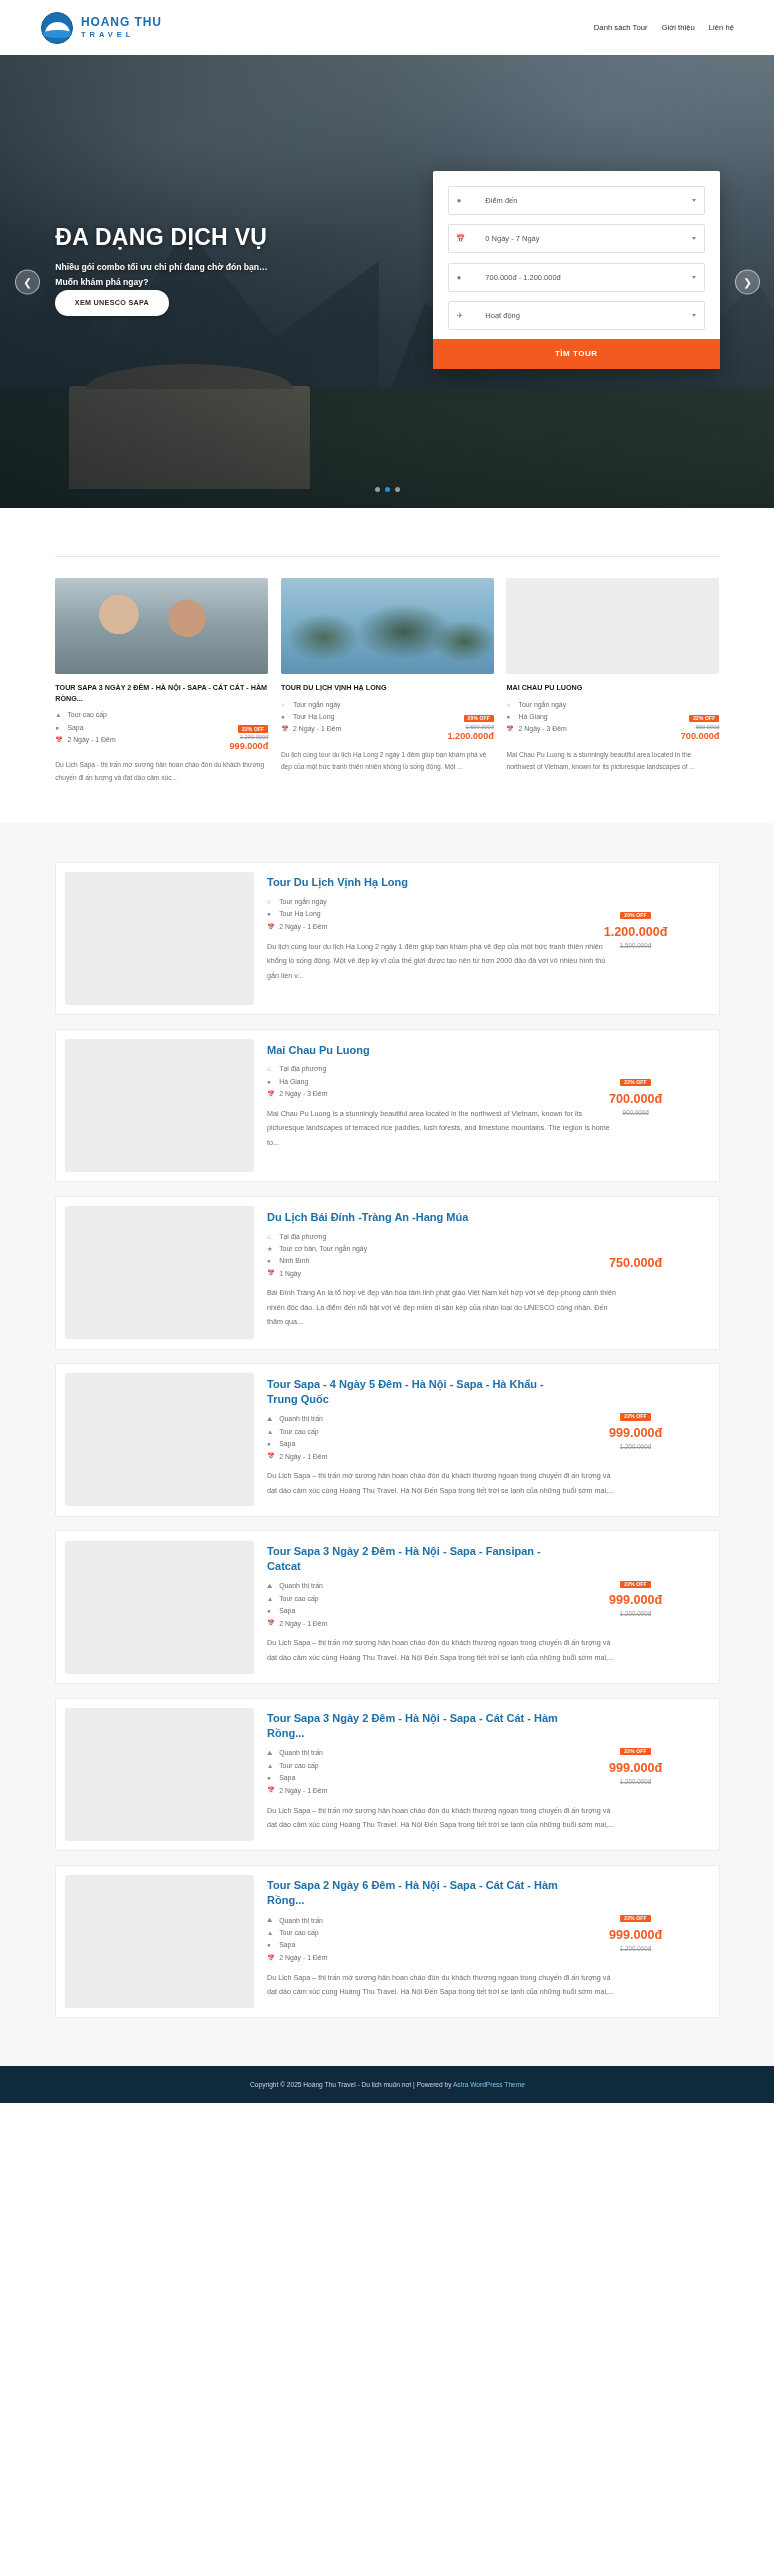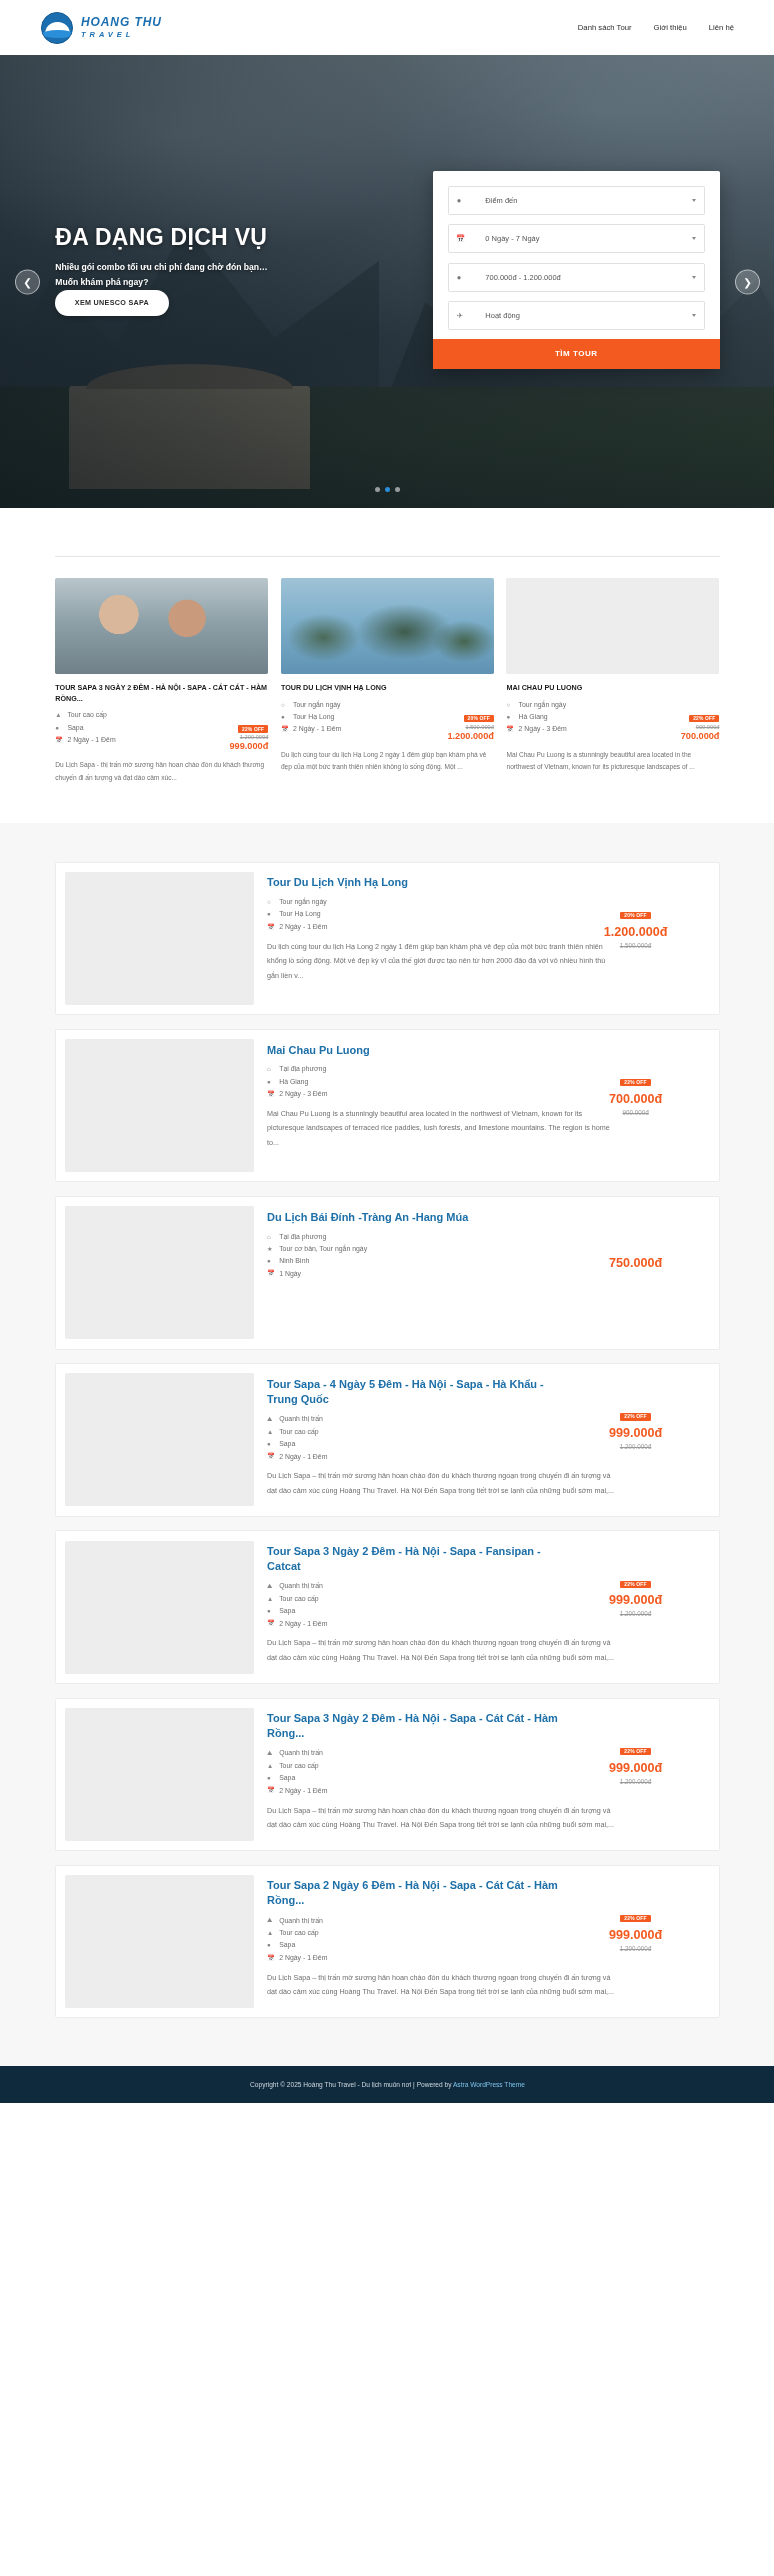--- a/index.html
+++ b/index.html
@@ -32,30 +32,30 @@
   .brand-mark::before {
     content: ""; position: absolute; left: 3.4px; top: 9.2px;
     width: 25px; height: 12.6px; background: #ffffff;
     border-radius: 50% 50% 0 0 / 100% 100% 0 0;
   }
   .brand-mark::after {
     content: ""; position: absolute; left: 0; bottom: 4.6px;
     width: 32px; height: 8px; background: #2a8fd8;
     border-radius: 50%;
   }
-  .brand-text { line-height: 1.05; font-style: italic; }
+  .brand-text { line-height: 1.05; }
   .brand-name {
     font-size: 12px; font-weight: bold; color: #1b6fb0;
     letter-spacing: 0.9px;
   }
   .brand-sub {
     font-size: 7.5px; color: #1b6fb0; letter-spacing: 4px;
     font-weight: bold; margin-top: 2px;
   }
-  .main-nav { display: flex; gap: 22px; justify-content: flex-end; }
+  .main-nav { display: flex; gap: 14px; justify-content: flex-end; }
   .nav-link {
     font-size: 7.7px; color: #2b2b2b; text-decoration: none;
     cursor: pointer;
   }
 
   
   .hero {
     position: relative;
     height: 453px;
     overflow: hidden;
@@ -505,20 +505,21 @@
           <div class="meta-row">
               <span class="meta-ico">📅</span>
               <span>1 Ngày</span>
             </div>
         </div>
         <div class="listing-price">
           <div class="badge-off" style="visibility: hidden;"></div>
           <div class="price-new">750.000đ</div>
           <div class="price-old" style="visibility: hidden;"></div>
         </div>
+        <div class="listing-desc">Bái Đính Tràng An là tổ hợp vẻ đẹp văn hóa tâm linh phật giáo Việt Nam kết hợp với vẻ đẹp phong cảnh thiên nhiên độc đáo. Là điểm đến nổi bật với vẻ đẹp miền di sản kép của nhân loại do UNESCO công nhận. Đến thăm qua...</div>
       </div>
     </article>
 
     <article class="listing">
       <div class="listing-img img-blank"></div>
       <div class="listing-body">
         <div class="listing-title">Tour Sapa - 4 Ngày 5 Đêm - Hà Nội - Sapa - Hà Khẩu - Trung Quốc</div>
         <div class="listing-meta">
           <div class="meta-row">
               <span class="meta-ico">⛰</span>

